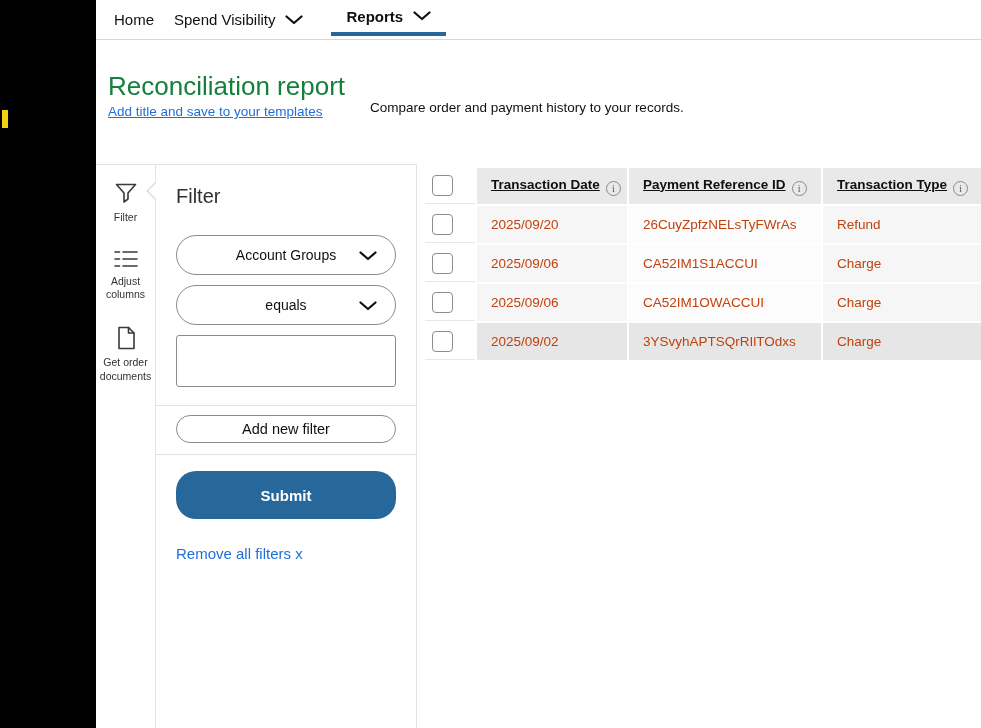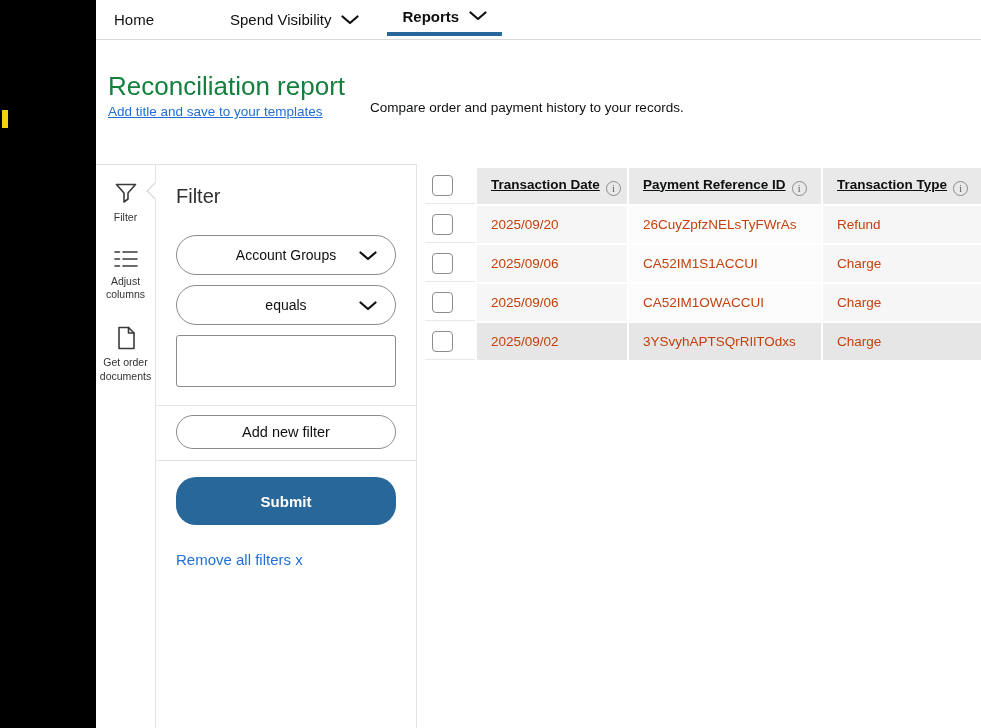--- a/index.html
+++ b/index.html
@@ -35,21 +35,21 @@
 
   
   .topnav {
     height: 40px; flex-shrink: 0;
     border-bottom: 1px solid #d5d9d9;
     display: flex; align-items: stretch;
     padding-left: 18px;
     font-size: 15px;
   }
   .nav-item { display: flex; align-items: center; gap: 10px; cursor: pointer; }
-  .nav-home { margin-right: 76px; justify-content: center; }
+  .nav-home { margin-right: 20px; justify-content: center; }
   .nav-spend { margin-right: 28px; }
   .nav-tab-active {
     font-weight: 700;
     padding: 0 15px;
     margin-bottom: 3px;
     border-bottom: 4px solid var(--accent-blue, #28679a);
     align-items: center;
   }
   .chev { display: block; }
   .chev polyline { fill: none; stroke: #0f1111; stroke-width: 2.2; stroke-linecap: round; stroke-linejoin: round; }
@@ -115,21 +115,21 @@
     font-size: 14px; color: #0f1111; cursor: pointer;
   }
   .pill-select .chev { position: absolute; right: 18px; top: 15px; }
   .value-input {
     width: 100%; height: 52px;
     border: 1px solid #888c8c; border-radius: 3px;
     font-size: 14px; padding: 0 10px; background: #fff;
   }
   .panel-divider { height: 1px; background: #e3e3e3; margin: 18px -20px 0; }
   .btn-pill {
-    display: block; width: 100%; height: 34px; margin-top: 9px;
+    display: block; width: 100%; height: 28px; margin-top: 9px;
     border: 1px solid #888c8c; border-radius: 21px; background: #fff;
     font-size: 14.5px; color: #0f1111; cursor: pointer;
     font-family: "Liberation Sans", sans-serif;
   }
   .panel-divider.second { margin-top: 11px; }
   .btn-submit {
     display: block; width: 100%; height: 48px; margin-top: 16px;
     border: none; border-radius: 20px;
     background: var(--accent-blue, #28679a); color: #fff;
     font-size: 15px; font-weight: 700; cursor: pointer;

